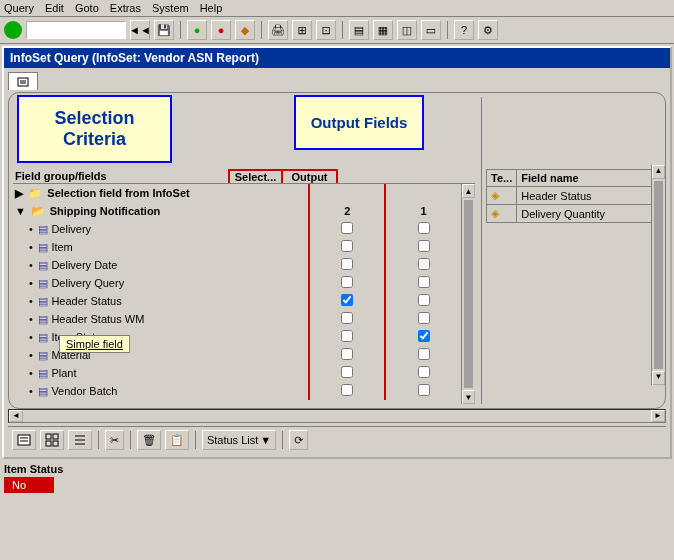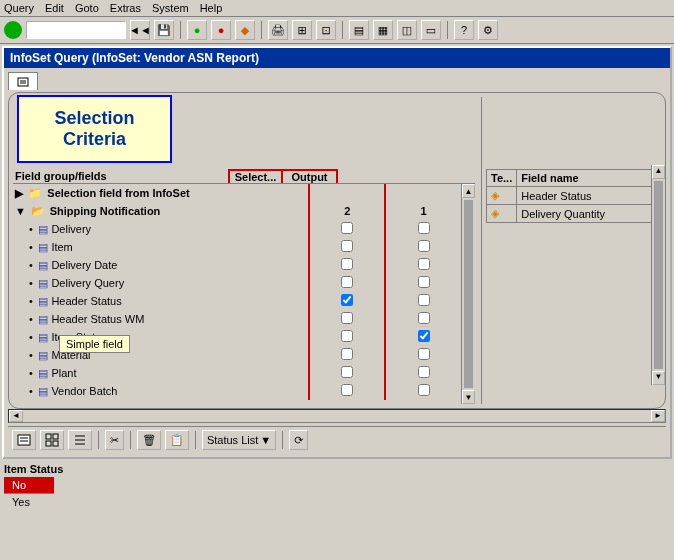--- a/index.html
+++ b/index.html
@@ -55,21 +55,21 @@
     input[type=checkbox] { width: 12px; height: 12px; }
 
     
     .right-section { width: 180px; border-left: 1px solid #808080; padding-left: 4px; }
     .right-table { width: 100%; border-collapse: collapse; }
     .right-table th { background: #d4d0c8; border: 1px solid #808080; padding: 2px 4px; font-size: 11px; text-align: left; }
     .right-table td { border: 1px solid #808080; padding: 2px 4px; font-size: 11px; }
     .right-table .te-col { width: 20px; }
 
     
-    .tooltip { position: absolute; background: #ffffcc; border: 1px solid #808080; padding: 2px 6px; font-size: 11px; left: 50px; bottom: 55px; z-index: 20; white-space: nowrap; }
+    .tooltip { position: absolute; background: #ffffcc; border: 1px solid #808080; padding: 2px 6px; font-size: 11px; left: 50px; bottom: 55px; z-index: 20; white-space: nowrap; text-decoration: underline; }
 
     
     .bottom-toolbar { background: #d4d0c8; border-top: 1px solid #808080; padding: 3px 4px; display: flex; align-items: center; gap: 4px; }
     .bottom-btn { height: 20px; background: #d4d0c8; border: 1px outset #ffffff; display: flex; align-items: center; justify-content: center; cursor: pointer; padding: 0 4px; font-size: 11px; }
     .dropdown-btn { display: flex; align-items: center; gap: 2px; }
 
     
     .status-area { background: #d4d0c8; padding: 2px 4px; }
     .status-label { font-size: 11px; font-weight: bold; margin-bottom: 2px; }
 
@@ -130,20 +130,23 @@
           </svg>
       </div>
     </div>
 
     <div class="query-panel" style="position:relative; min-height:295px;border-radius:11px;">
 
       <div class="annotation-selection" style="left:8px; top:2px; width:155px; height:68px; display:flex; align-items:center; justify-content:center;">
         <div style="font-size:18px; font-weight:bold; color:#003399; text-align:center; line-height:1.2;">Selection<br>Criteria</div>
       </div>
 
+      <div class="annotation-output" style="left:285px; top:2px; width:130px; height:55px; display:flex; align-items:center; justify-content:center;">
+        <div style="font-size:15px; font-weight:bold; color:#003399; text-align:center;">Output Fields</div>
+      </div>
 
       <div class="left-section">
 
         <div style="display:flex; margin-top:72px; border-bottom:1px solid #808080;">
           <div style="width:215px; font-size:11px; font-weight:bold; padding:1px 2px;">Field group/fields</div>
           <div style="width:55px; text-align:center; font-size:11px; font-weight:bold; border:2px solid #cc0000; border-bottom:none;">Select...</div>
           <div style="width:55px; text-align:center; font-size:11px; font-weight:bold; border:2px solid #cc0000; border-bottom:none; border-left:none;">Output</div>
         </div>
 
         <div style="display:flex; height:220px; overflow:hidden;">
@@ -365,16 +368,13 @@
     </div>
 
   </div>
 </div>
 
 <div class="status-area">
   <div class="status-label">Item Status</div>
   <div style="display:flex;">
     <div style="background:#cc0000; color:white; padding:2px 8px; font-size:11px; min-width:50px;">No</div>
   </div>
-  <div style="display:flex;">
-    <div style="background:#d4d0c8; padding:2px 8px; font-size:11px; min-width:50px; border-top:1px solid #808080;">Yes</div>
-  </div>
 </div>
 
 </body></html>

